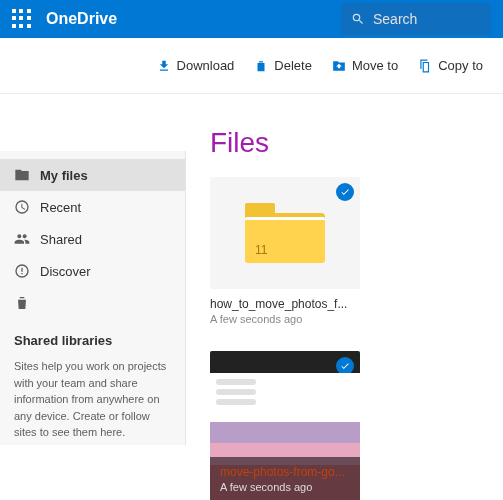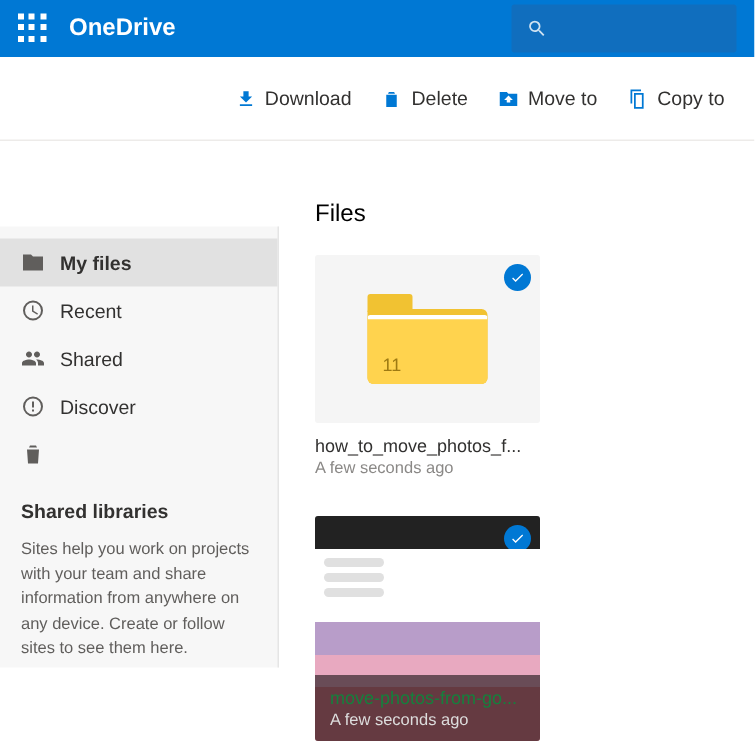--- a/index.html
+++ b/index.html
@@ -17,39 +17,39 @@
 .toolbar-btn svg { fill: #0078d4; }
 .body { display: flex; height: calc(100% - 92px); align-items: center; }
 .sidebar { width: 186px; background: #f7f7f7; border-right: 1px solid #e5e5e5; padding-top: 8px; }
 .nav-item { display: flex; align-items: center; gap: 10px; padding: 8px 14px; font-size: 13px; color: #323130; cursor: pointer; }
 .nav-item.active { background: #e1e1e1; font-weight: 600; }
 .nav-item svg { fill: #605e5c; flex-shrink: 0; }
 .section-title { font-size: 13px; font-weight: 600; padding: 14px 14px 6px; color: #323130; }
 .section-desc { font-size: 11px; color: #605e5c; padding: 4px 14px; line-height: 1.5; }
 .create-link { font-size: 13px; color: #0078d4; padding: 12px 14px; cursor: pointer; text-align: center; }
 .main { flex: 1; padding: 20px 24px; overflow-y: auto; }
-.page-title { font-size: 16px; font-weight: 400; margin-bottom: 18px; color: #000000; margin-top: 32px; }
+.page-title { font-size: 28px; font-weight: 400; margin-bottom: 18px; color: #a21caf; margin-top: 32px; }
 .grid { display: flex; flex-direction: column; gap: 26px; }
 .tile { width: 150px; position: relative; }
 .thumb { width: 150px; height: 112px; background: #f5f5f5; display: flex; align-items: center; justify-content: center; position: relative; border-radius: 2px; overflow: hidden; }
 .check { position: absolute; top: 6px; right: 6px; width: 18px; height: 18px; background: #0078d4; border-radius: 50%; display: flex; align-items: center; justify-content: center; }
 .check svg { fill: #fff; }
 .folder-shape { position: relative; width: 80px; height: 60px; }
 .folder-back { position: absolute; bottom: 0; width: 80px; height: 50px; background: #f1c232; border-radius: 2px 4px 4px 4px; }
 .folder-tab { position: absolute; top: 0; left: 0; width: 30px; height: 12px; background: #f1c232; border-radius: 2px 2px 0 0; }
 .folder-front { position: absolute; bottom: 0; width: 80px; height: 46px; background: #ffd34e; border-radius: 2px 2px 4px 4px; border-top: 3px solid #fff; }
 .folder-count { position: absolute; bottom: 6px; left: 10px; font-size: 12px; color: #9e7a12; }
 .tile-name { font-size: 12px; margin-top: 8px; color: #323130; white-space: nowrap; overflow: hidden; text-overflow: ellipsis; }
 .tile-meta { font-size: 11px; color: #8a8886; margin-top: 2px; }
 .photo-thumb { width: 150px; height: 150px; background: #d8d8d8; position: relative; border-radius: 2px; overflow: hidden; display: flex; flex-direction: column; }
 .phone-top { height: 22px; background: #222; }
 .phone-mid { flex: 1; background: linear-gradient(#fff 0%, #fff 38%, #b89dc9 38%, #b89dc9 55%, #e8a9c0 55%, #e8a9c0 72%, #e08090 72%); position: relative; }
 .phone-mid::before { content:""; position:absolute; left:6px; top:6px; width:40px; height:6px; background:#e0e0e0; border-radius:3px; box-shadow: 0 10px 0 #e0e0e0, 0 20px 0 #e0e0e0; }
 .overlay-caption { position: absolute; bottom: 0; left: 0; right: 0; background: rgba(0,0,0,0.55); padding: 8px 10px; }
-.overlay-caption .tile-name { color: #15803d; margin-top: 0; }
+.overlay-caption .tile-name { color: #c2410c; margin-top: 0; }
 .overlay-caption .tile-meta { color: #ddd; }
 </style>
 </head>
 <body>
 
 <div class="header">
   <div class="waffle">
     <span></span>
       <span></span>
       <span></span>
@@ -58,20 +58,21 @@
       <span></span>
       <span></span>
       <span></span>
       <span></span>
   </div>
   <div class="brand">OneDrive</div>
   <div class="search-box">
     <svg width="14" height="14" viewBox="0 0 24 24">
         <path d="M15.5 14h-.79l-.28-.27A6.471 6.471 0 0016 9.5 6.5 6.5 0 109.5 16c1.61 0 3.09-.59 4.23-1.57l.27.28v.79l5 4.99L20.49 19l-4.99-5zm-6 0C7.01 14 5 11.99 5 9.5S7.01 5 9.5 5 14 7.01 14 9.5 11.99 14 9.5 14z"></path>
       </svg>
+    <input class="search-input" placeholder="Search" style="">
   </div>
 </div>
 
 <div class="toolbar">
   <button class="toolbar-btn">
     <svg width="14" height="14" viewBox="0 0 24 24">
         <path d="M19 9h-4V3H9v6H5l7 7 7-7zM5 18v2h14v-2H5z"></path>
       </svg>
     <span>Download</span>
   </button>

